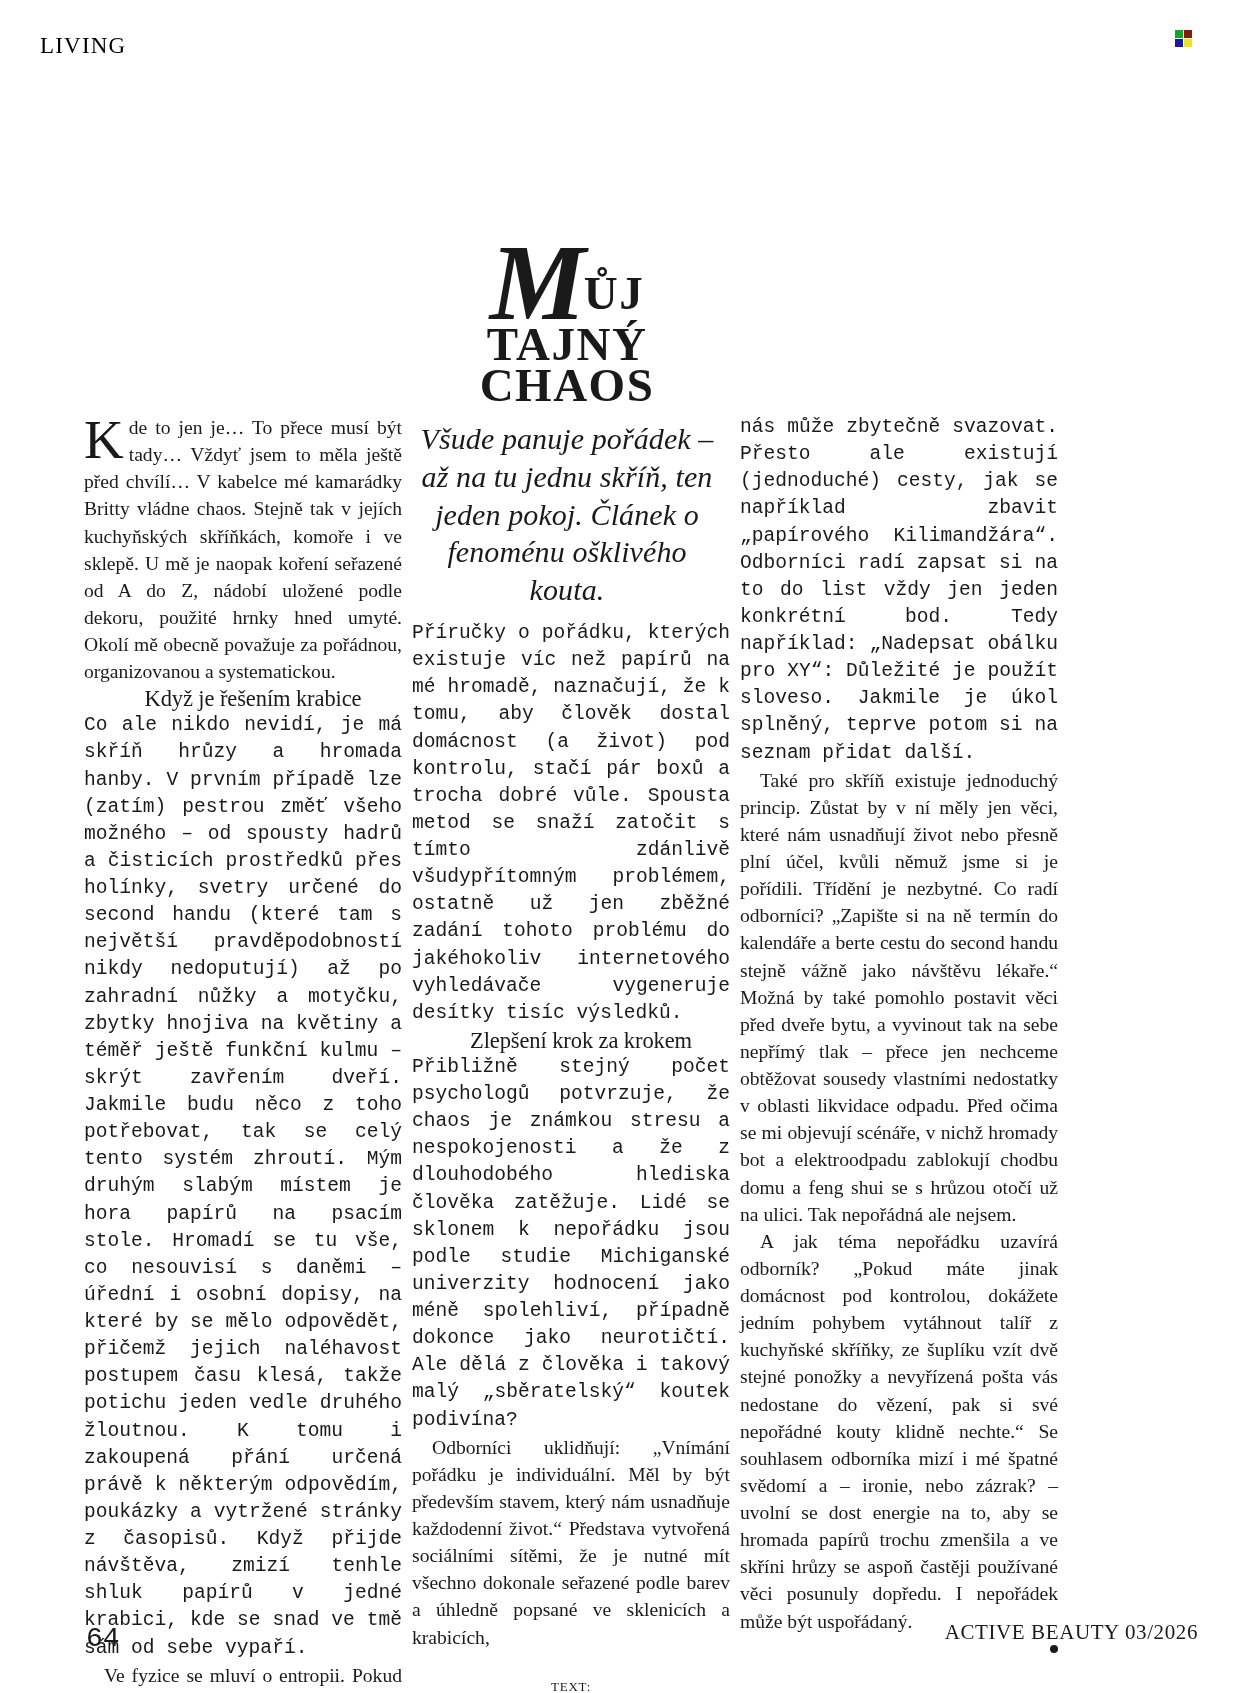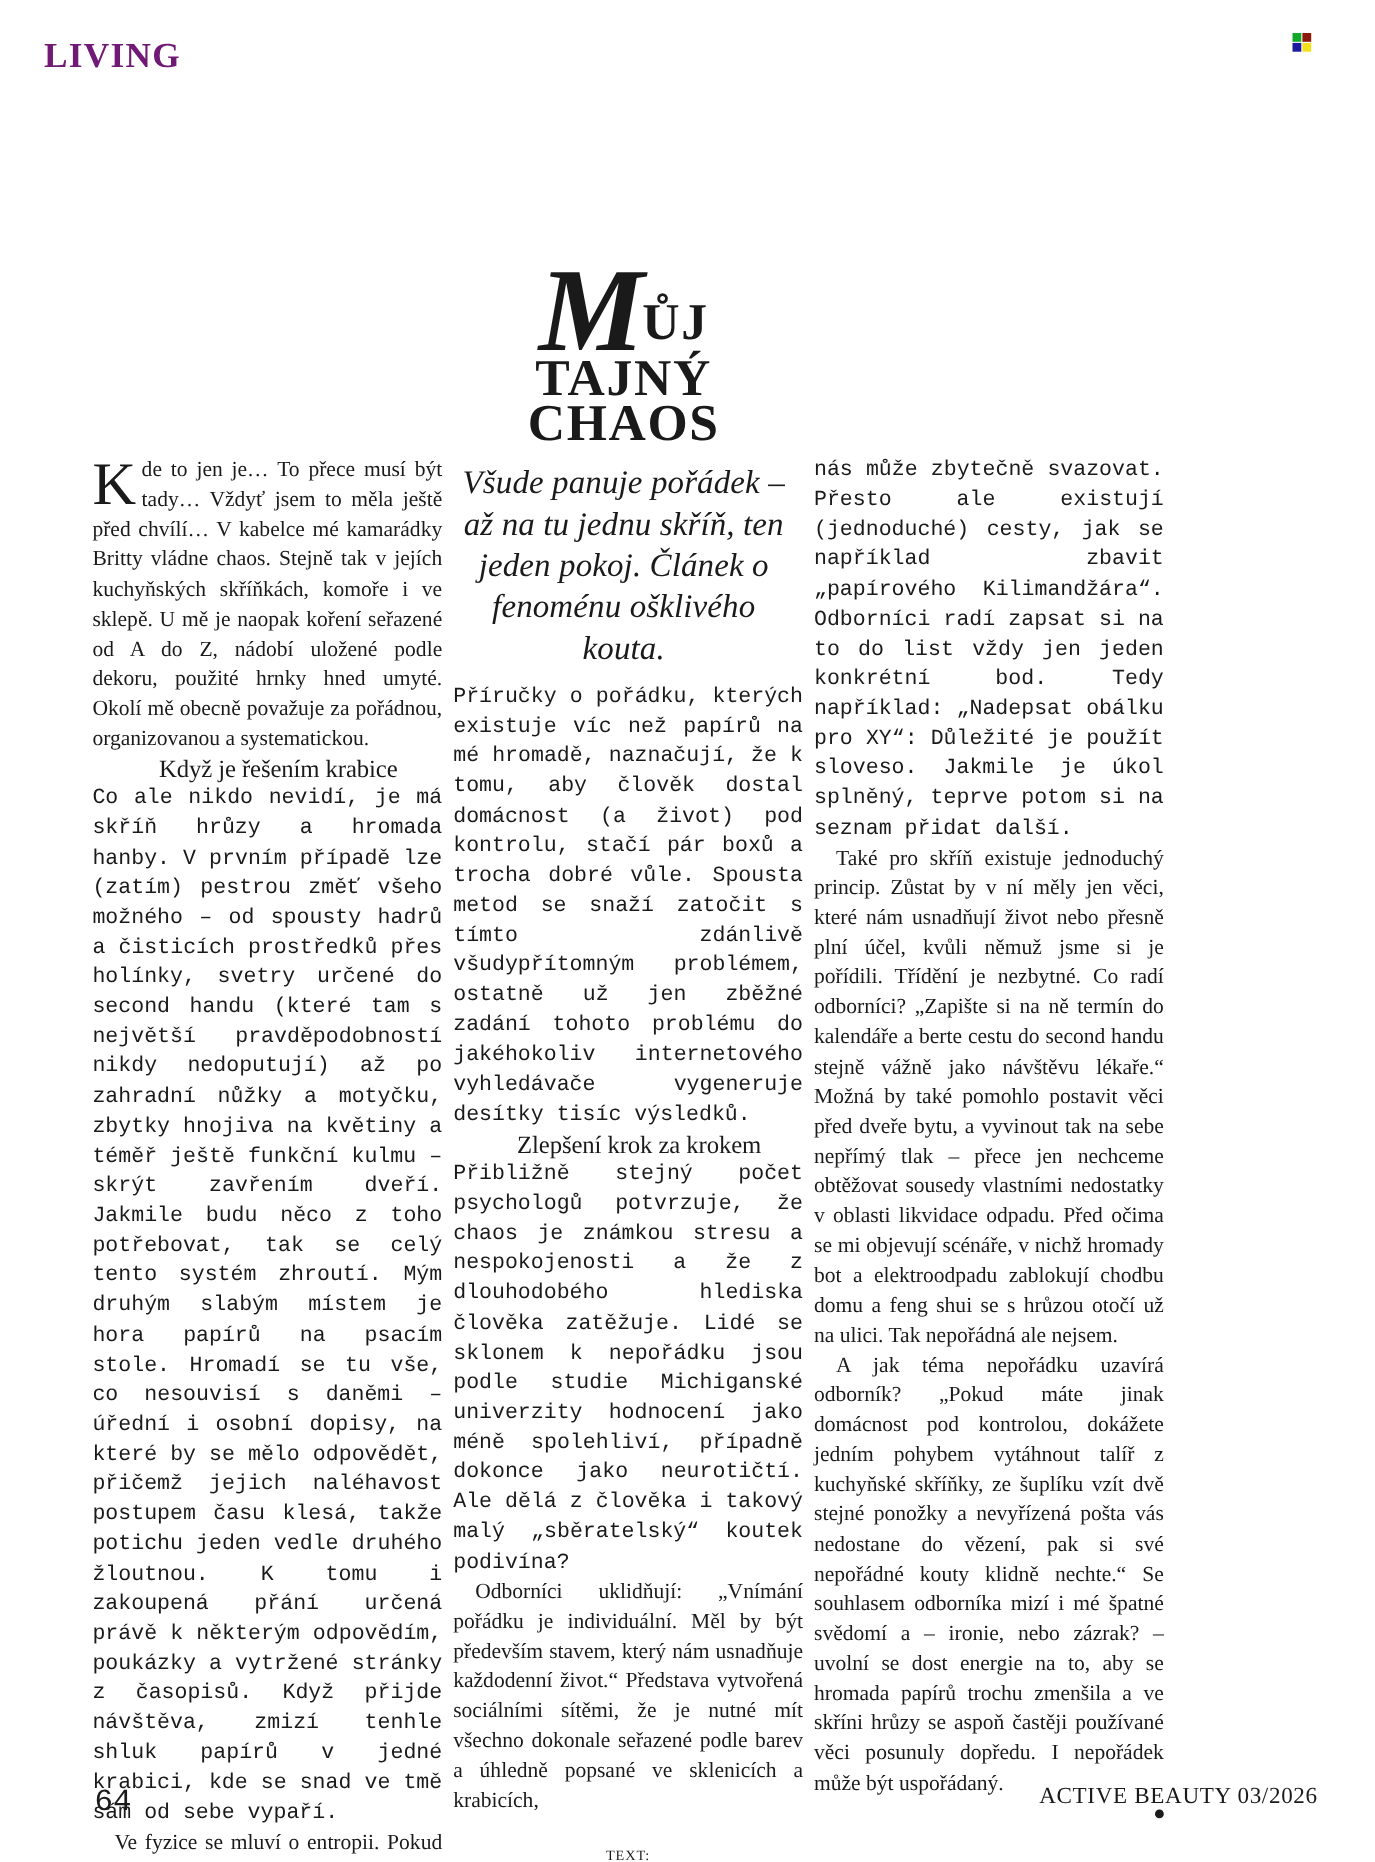--- a/index.html
+++ b/index.html
@@ -19,24 +19,24 @@
   
   .page-header {
     position: absolute;
     top: 34px;
     left: 40px;
     right: 40px;
     height: 40px;
   }
   .kicker {
     font-family: "Liberation Serif", serif;
-    font-size: 32px;
+    font-size: 23px;
     letter-spacing: 1.2px;
-    color: #701a75;
-    font-weight: 700;
+    color: #000000;
+    font-weight: 400;
     line-height: 1;
   }
   .corner-logo {
     position: absolute;
     top: -4px;
     right: 18px;
     width: 17px;
     height: 17px;
     display: grid;
     grid-template-columns: 1fr 1fr;

